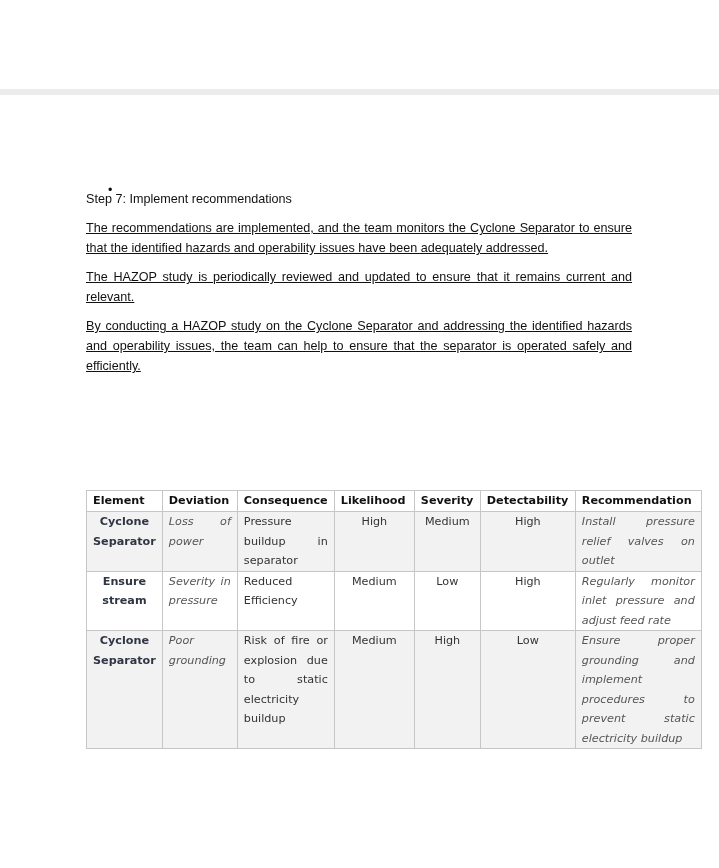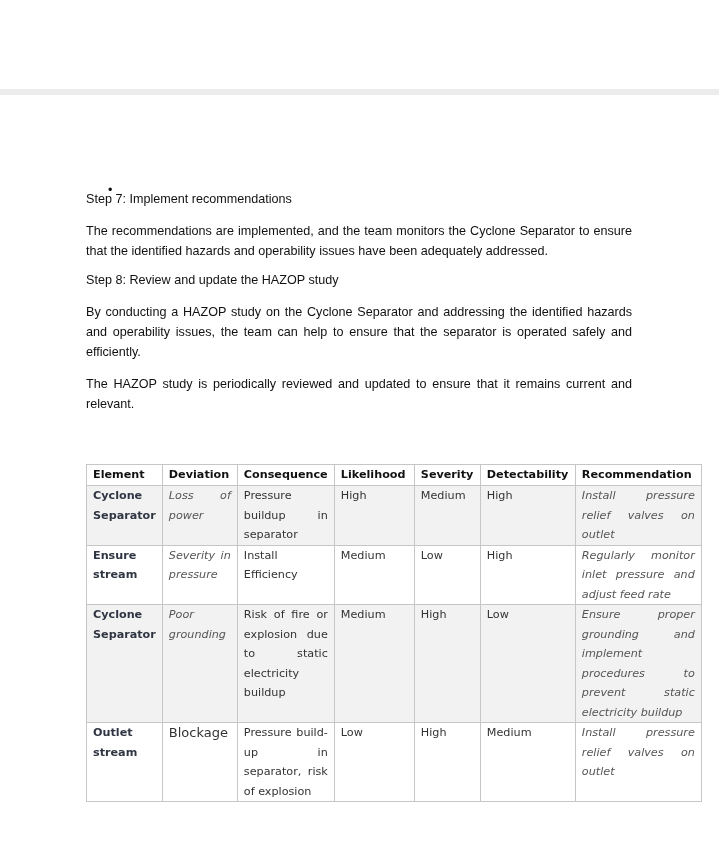--- a/index.html
+++ b/index.html
@@ -3,45 +3,44 @@
 <meta charset="utf-8">
 <style>
   html, body { margin: 0; padding: 0; background: #ffffff; }
   body { width: 719px; height: 868px; position: relative; overflow: hidden;
          font-family: "Liberation Sans", "DejaVu Sans", sans-serif; color: #111; }
   .page-sep { position: absolute; left: 0; top: 89px; width: 719px; height: 6px; background: #ececec; }
   .content { position: absolute; left: 86px; top: 180px; width: 546px; font-size: 12.6px; line-height: 20px; }
   .bullet { position: relative; padding-left: 44px; text-align: justify; margin: 0 0 9px 0; }
   .bullet .dot { position: absolute; left: 22px; top: 0; }
   .heading { font-weight: normal; margin: 0 0 9px 0; }
-  .para { text-align: justify; margin: 12px 0 9px 0; }
-  table.hazop { position: absolute; left: 86px; top: 464px; border-collapse: collapse;
+  .para { text-align: justify; margin: 6px 0 9px 0; text-decoration: underline; }
+  table.hazop { position: absolute; left: 86px; top: 490px; border-collapse: collapse;
                 font-family: "DejaVu Sans", sans-serif; font-size: 11.2px; line-height: 19.5px; }
   table.hazop th, table.hazop td { border: 1px solid #c6c6c6; padding: 0 6px; vertical-align: top; text-align: left; }
   table.hazop th { font-weight: bold; background: #ffffff; color: #111; height: 20px; }
-  table.hazop td { color: #333; }
+  table.hazop td { color: #333; text-align: center; }
   table.hazop tr.shaded td { background: #f2f2f2; }
   td.el { font-weight: bold; color: #2f3542 !important; }
   td.just { text-align: justify !important; text-align-last: left; }
   td.soft { color: #555 !important; font-style: italic; }
 </style>
 </head>
 <body>
 
 <div class="page-sep"></div>
 
 <div class="content">
   <p class="bullet">
     <span class="dot">•</span>
   </p>
   <p class="heading">Step 7: Implement recommendations</p>
   <p class="para">The recommendations are implemented, and the team monitors the Cyclone Separator to ensure that the identified hazards and operability issues have been adequately addressed.</p>
-  <p class="heading">Step 8: Review and update the HAZOP study</p>
+  <p class="para">The HAZOP study is periodically reviewed and updated to ensure that it remains current and relevant.</p>
   <p class="para">By conducting a HAZOP study on the Cyclone Separator and addressing the identified hazards and operability issues, the team can help to ensure that the separator is operated safely and efficiently.</p>
-  <p class="para">The HAZOP study is periodically reviewed and updated to ensure that it remains current and relevant.</p>
 </div>
 
 <table class="hazop">
   <thead>
     <tr>
       <th style="width:59px">Element</th>
       <th style="width:62px">Deviation</th>
       <th style="width:84px">Consequence</th>
       <th style="width:67px">Likelihood</th>
       <th style="width:53px">Severity</th>
@@ -55,38 +54,29 @@
       <td class="just soft">Loss of power</td>
       <td class="just">Pressure buildup in separator</td>
       <td>High</td>
       <td>Medium</td>
       <td>High</td>
       <td class="just soft">Install pressure relief valves on outlet</td>
     </tr>
     <tr style="height:59px">
       <td class="el">Ensure stream</td>
       <td class="just soft">Severity in pressure</td>
-      <td class="just">Install Efficiency</td>
+      <td class="just">Reduced Efficiency</td>
       <td>Medium</td>
       <td>Low</td>
       <td>High</td>
       <td class="just soft">Regularly monitor inlet pressure and adjust feed rate</td>
     </tr>
     <tr class="shaded" style="height:117px">
       <td class="el">Cyclone Separator</td>
       <td class="just soft">Poor grounding</td>
       <td class="just">Risk of fire or explosion due to static electricity buildup</td>
       <td>Medium</td>
       <td>High</td>
       <td>Low</td>
       <td class="just soft">Ensure proper grounding and implement procedures to prevent static electricity buildup</td>
     </tr>
-    <tr style="height:79px">
-      <td class="el">Outlet stream</td>
-      <td style="font-size:13px">Blockage</td>
-      <td class="just">Pressure build-up in separator, risk of explosion</td>
-      <td>Low</td>
-      <td>High</td>
-      <td>Medium</td>
-      <td class="just soft">Install pressure relief valves on outlet</td>
-    </tr>
   </tbody>
 </table>
 
 </body></html>

